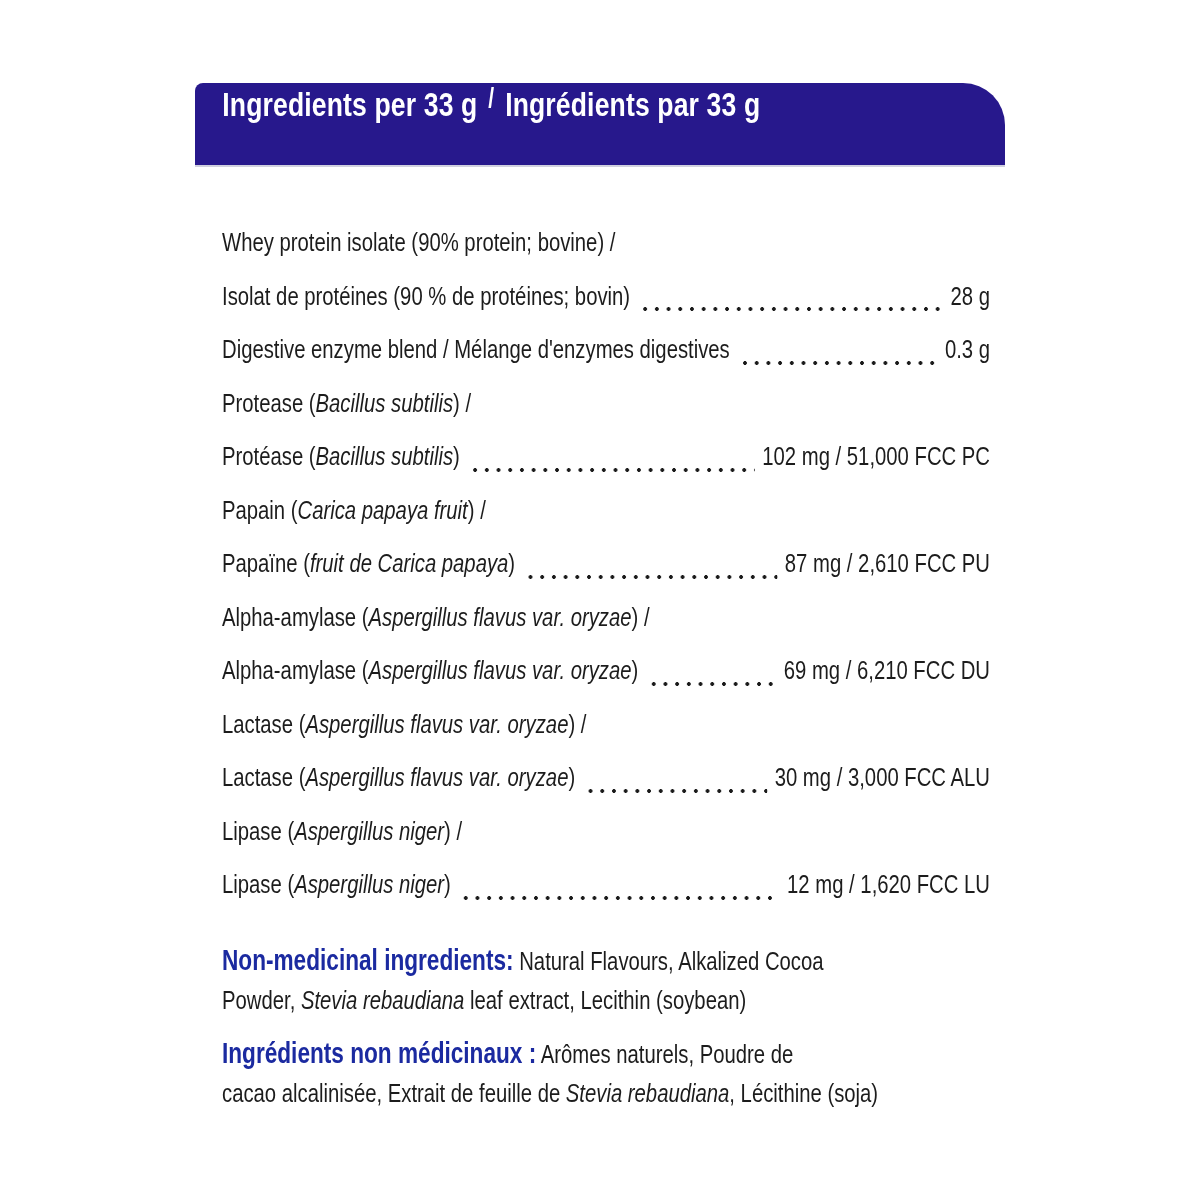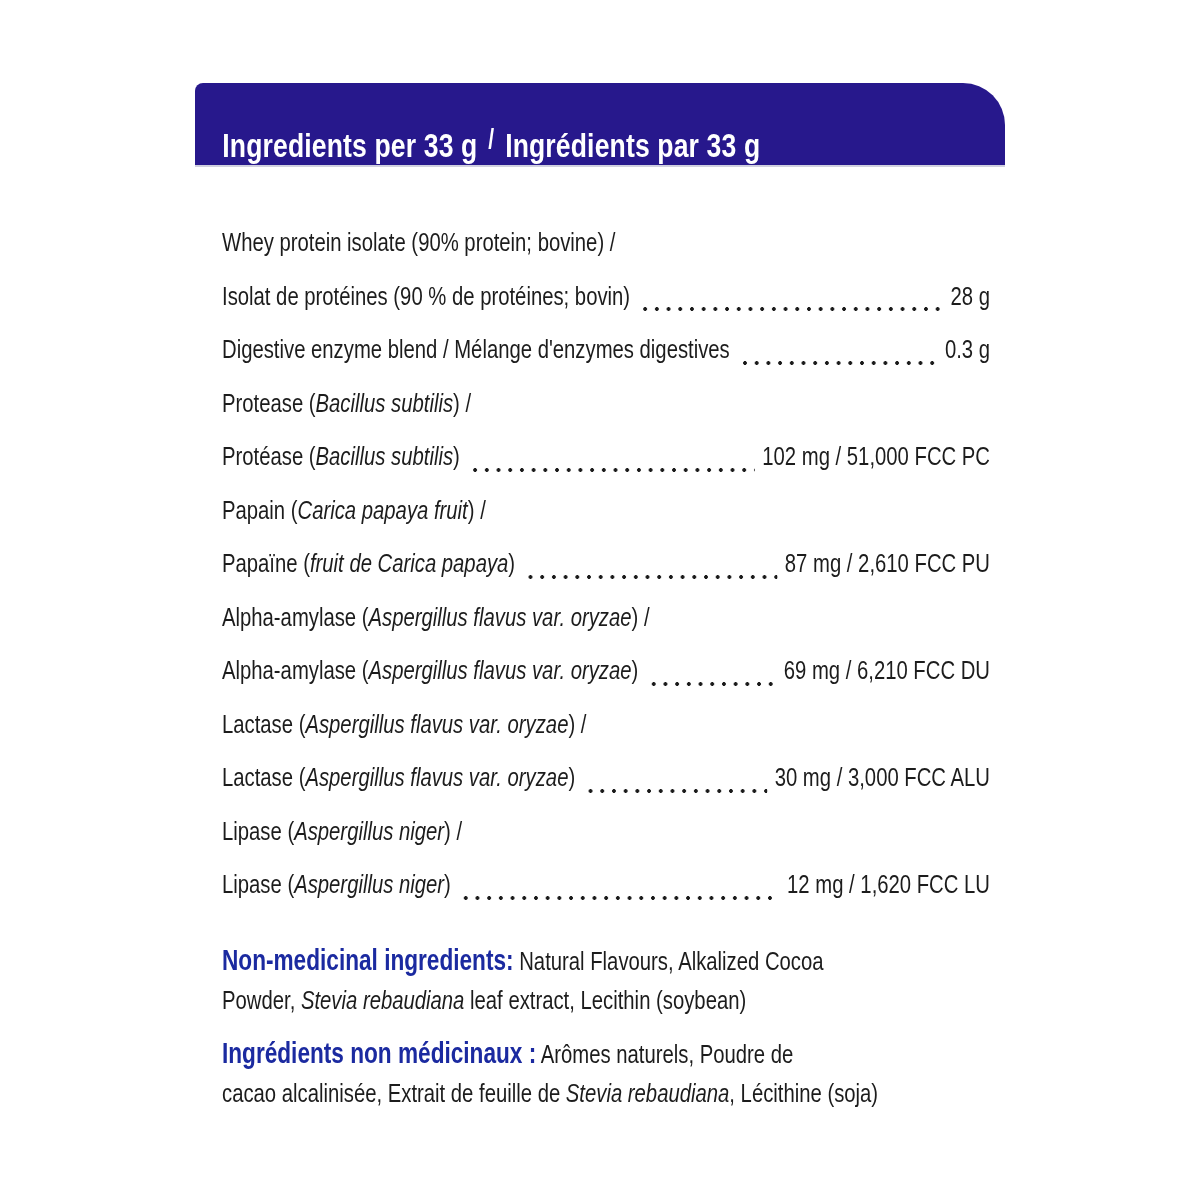--- a/index.html
+++ b/index.html
@@ -23,21 +23,21 @@
     left: 195px;
     top: 83px;
     width: 810px;
   }
   .panel-header {
     background: var(--header-bg, #27188C);
     height: 82px;
     border-radius: 8px 42px 0 0;
     box-shadow: 0 2px 0 rgba(150, 150, 185, 0.45);
     display: flex;
-    align-items: flex-end;
+    align-items: flex-start;
     overflow: hidden;
   }
   .condense-header {
     width: 993px;
     transform: scaleX(0.78);
     transform-origin: 0 50%;
     padding-left: 35px;
     white-space: nowrap;
   }
   .title-part {

